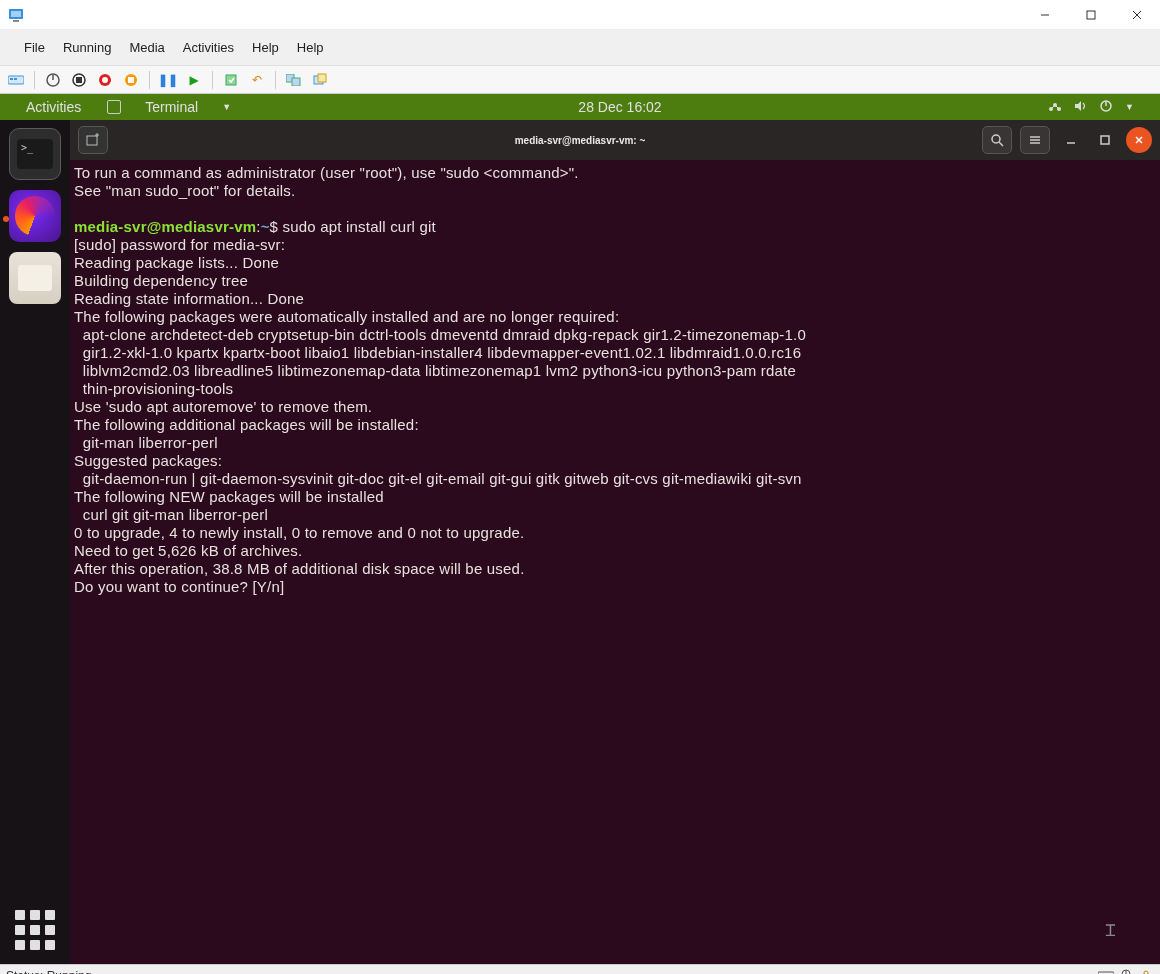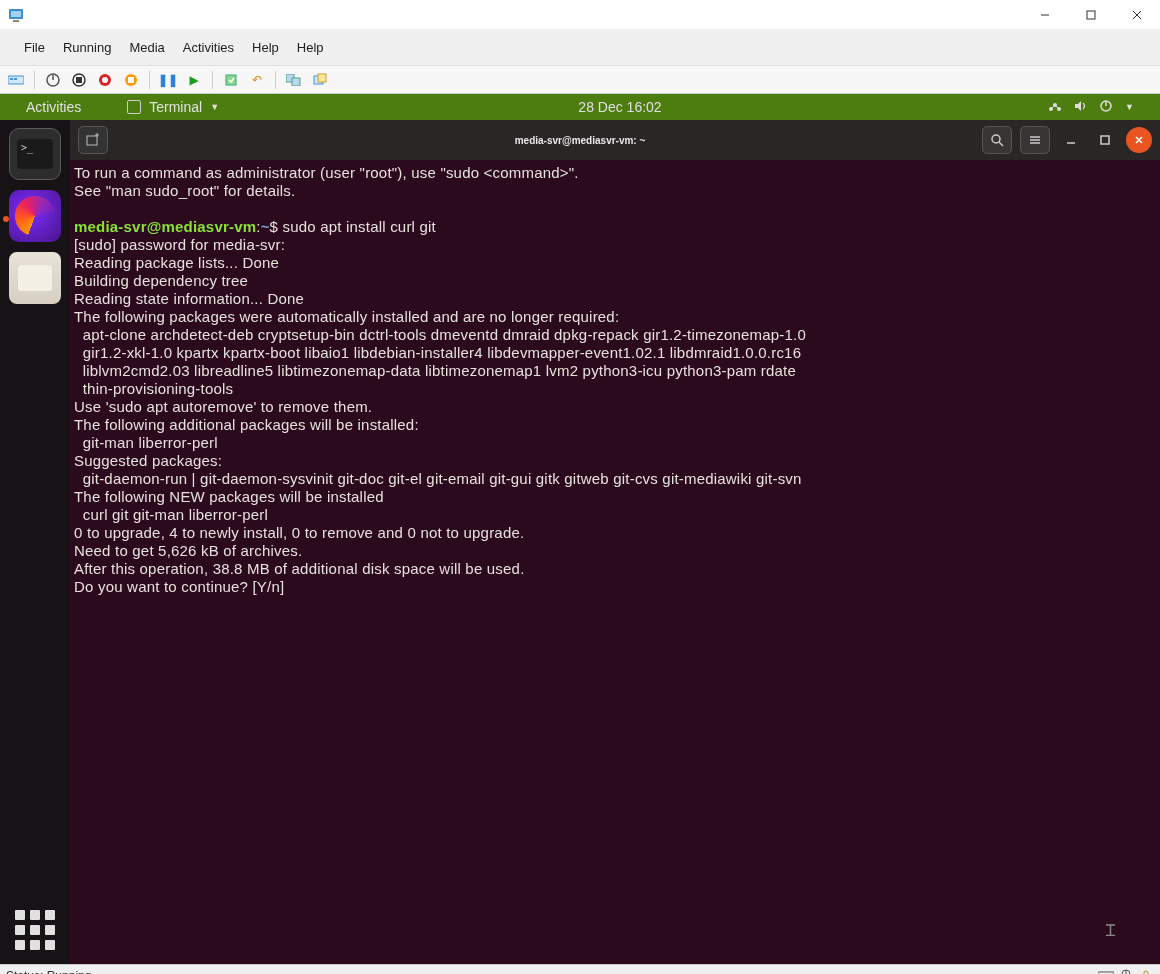--- a/index.html
+++ b/index.html
@@ -47,21 +47,21 @@
   }
   .tb-sep { width:1px; height:18px; background:#ccc; margin:0 2px; }
 
   
   .gnome-topbar {
     height:26px; background:#4d7c0f; color:#e0e0e0; display:flex;
     align-items:center; padding:0 26px; font-size:14px;
   }
   .gnome-topbar .activities { font-weight:400; }
   .gnome-topbar .terminal-menu {
-    margin-left:46px; display:flex; align-items:center; gap:8px;
+    margin-left:26px; display:flex; align-items:center; gap:24px;
   }
   .gnome-topbar .sq { width:14px;height:14px;border:1.5px solid #ccc;border-radius:2px; }
   .gnome-topbar .datetime { position:absolute; left:50%; transform:translateX(-50%);margin-left:40px; }
   .gnome-topbar .tray { margin-left:auto; display:flex; gap:12px; align-items:center;}
   .gnome-topbar .tri { font-size:9px; }
 
   
   .ubuntu-desktop {
     position:relative;
     height: calc(974px - 30px - 24px - 28px - 26px - 22px);

